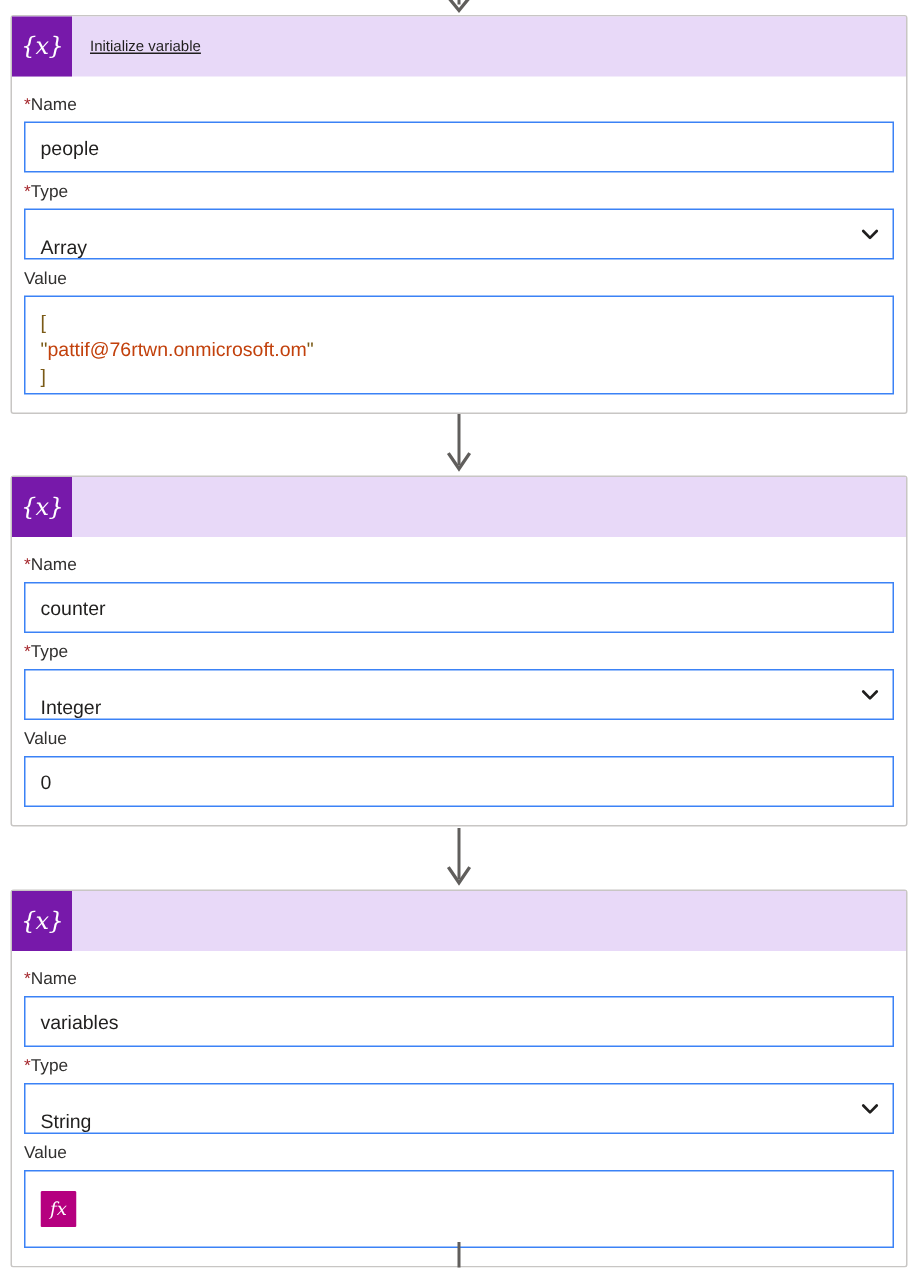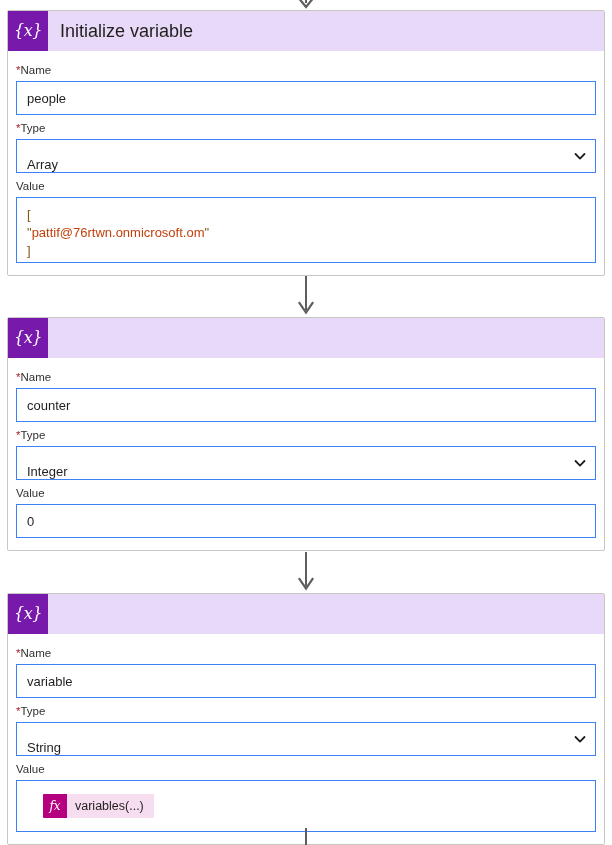--- a/index.html
+++ b/index.html
@@ -64,23 +64,24 @@
     font-family: "DejaVu Serif", serif;
     font-size: 16px;
     font-style: italic;
     line-height: 1;
     letter-spacing: -0.5px;
   }
   .card-title {
     display: flex;
     align-items: center;
     padding-left: 12px;
-    font-size: 18px;
+    font-size: 10px;
     color: #201f1e;
     font-family: "Liberation Sans", sans-serif;
+    text-decoration: underline;
   }
 
   .card-body {
     padding: 8px 8px 10px 8px;
   }
 
   .field { margin-bottom: 2px; }
 
   .field-label {
     font-size: 11.5px;
@@ -134,21 +135,21 @@
     white-space: pre;
     color: #201f1e;
   }
   .tok-punct { color: #7a5a16; }
   .tok-quote { color: #7a5a16; }
   .tok-str   { color: #c2410c; }
 
   
   .control.tokenbox {
     height: 52px;
-    padding: 0 26px;
+    padding: 0 10px;
     align-items: center;
     text-align: center;
   }
   .token {
     display: inline-flex;
     align-items: stretch;
     background: #f6ddef;
     height: 24px;
     border-radius: 1px;
     overflow: hidden;
@@ -283,42 +284,41 @@
     <div class="card-header">
       <div class="card-icon">
         <span class="glyph">{x}</span>
       </div>
     </div>
     <div class="card-body">
 
       <div class="field">
         <span class="field-label"><span class="req-star">*</span><span>Name</span></span>
         <div class="control" title="Enter variable name">
-          <span>variable</span>
+          <span>variables</span>
         </div>
       </div>
 
       <div class="field">
         <span class="field-label"><span class="req-star">*</span><span>Type</span></span>
         <div class="control dropdown">
           <span class="dropdown-value">String</span>
           <span class="chev">
             <svg width="12" height="12" viewBox="0 0 12 12" aria-hidden="true">
                 <path d="M1.5 4 L6 8.6 L10.5 4" fill="none" stroke="#201f1e" stroke-width="1.8" stroke-linecap="round" stroke-linejoin="round"></path>
               </svg>
           </span>
         </div>
       </div>
 
       <div class="field">
         <span class="field-label"><span class="req-star"></span><span>Value</span></span>
         <div class="control tokenbox">
           <span class="token">
             <span class="token-icon">fx</span>
-            <span class="token-label">variables(...)</span>
           </span>
         </div>
       </div>
 
     </div>
   </div>
 
   <div class="connector" style="top:828px;">
     <svg width="24" height="24" viewBox="0 0 24 24" aria-hidden="true">
       <line x1="12" y1="0" x2="12" y2="24" stroke="#605e5c" stroke-width="2"></line>

